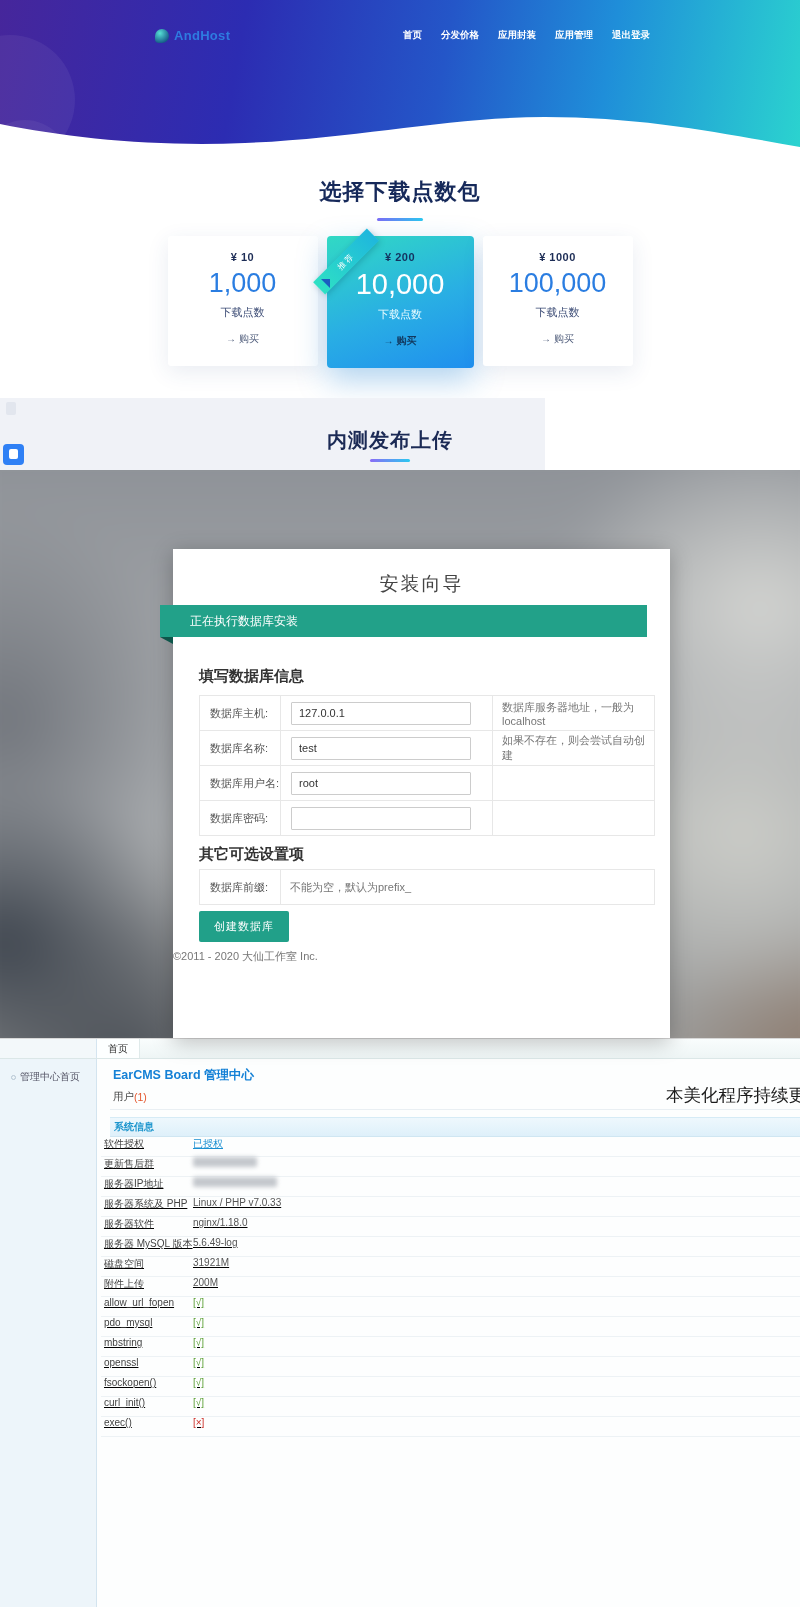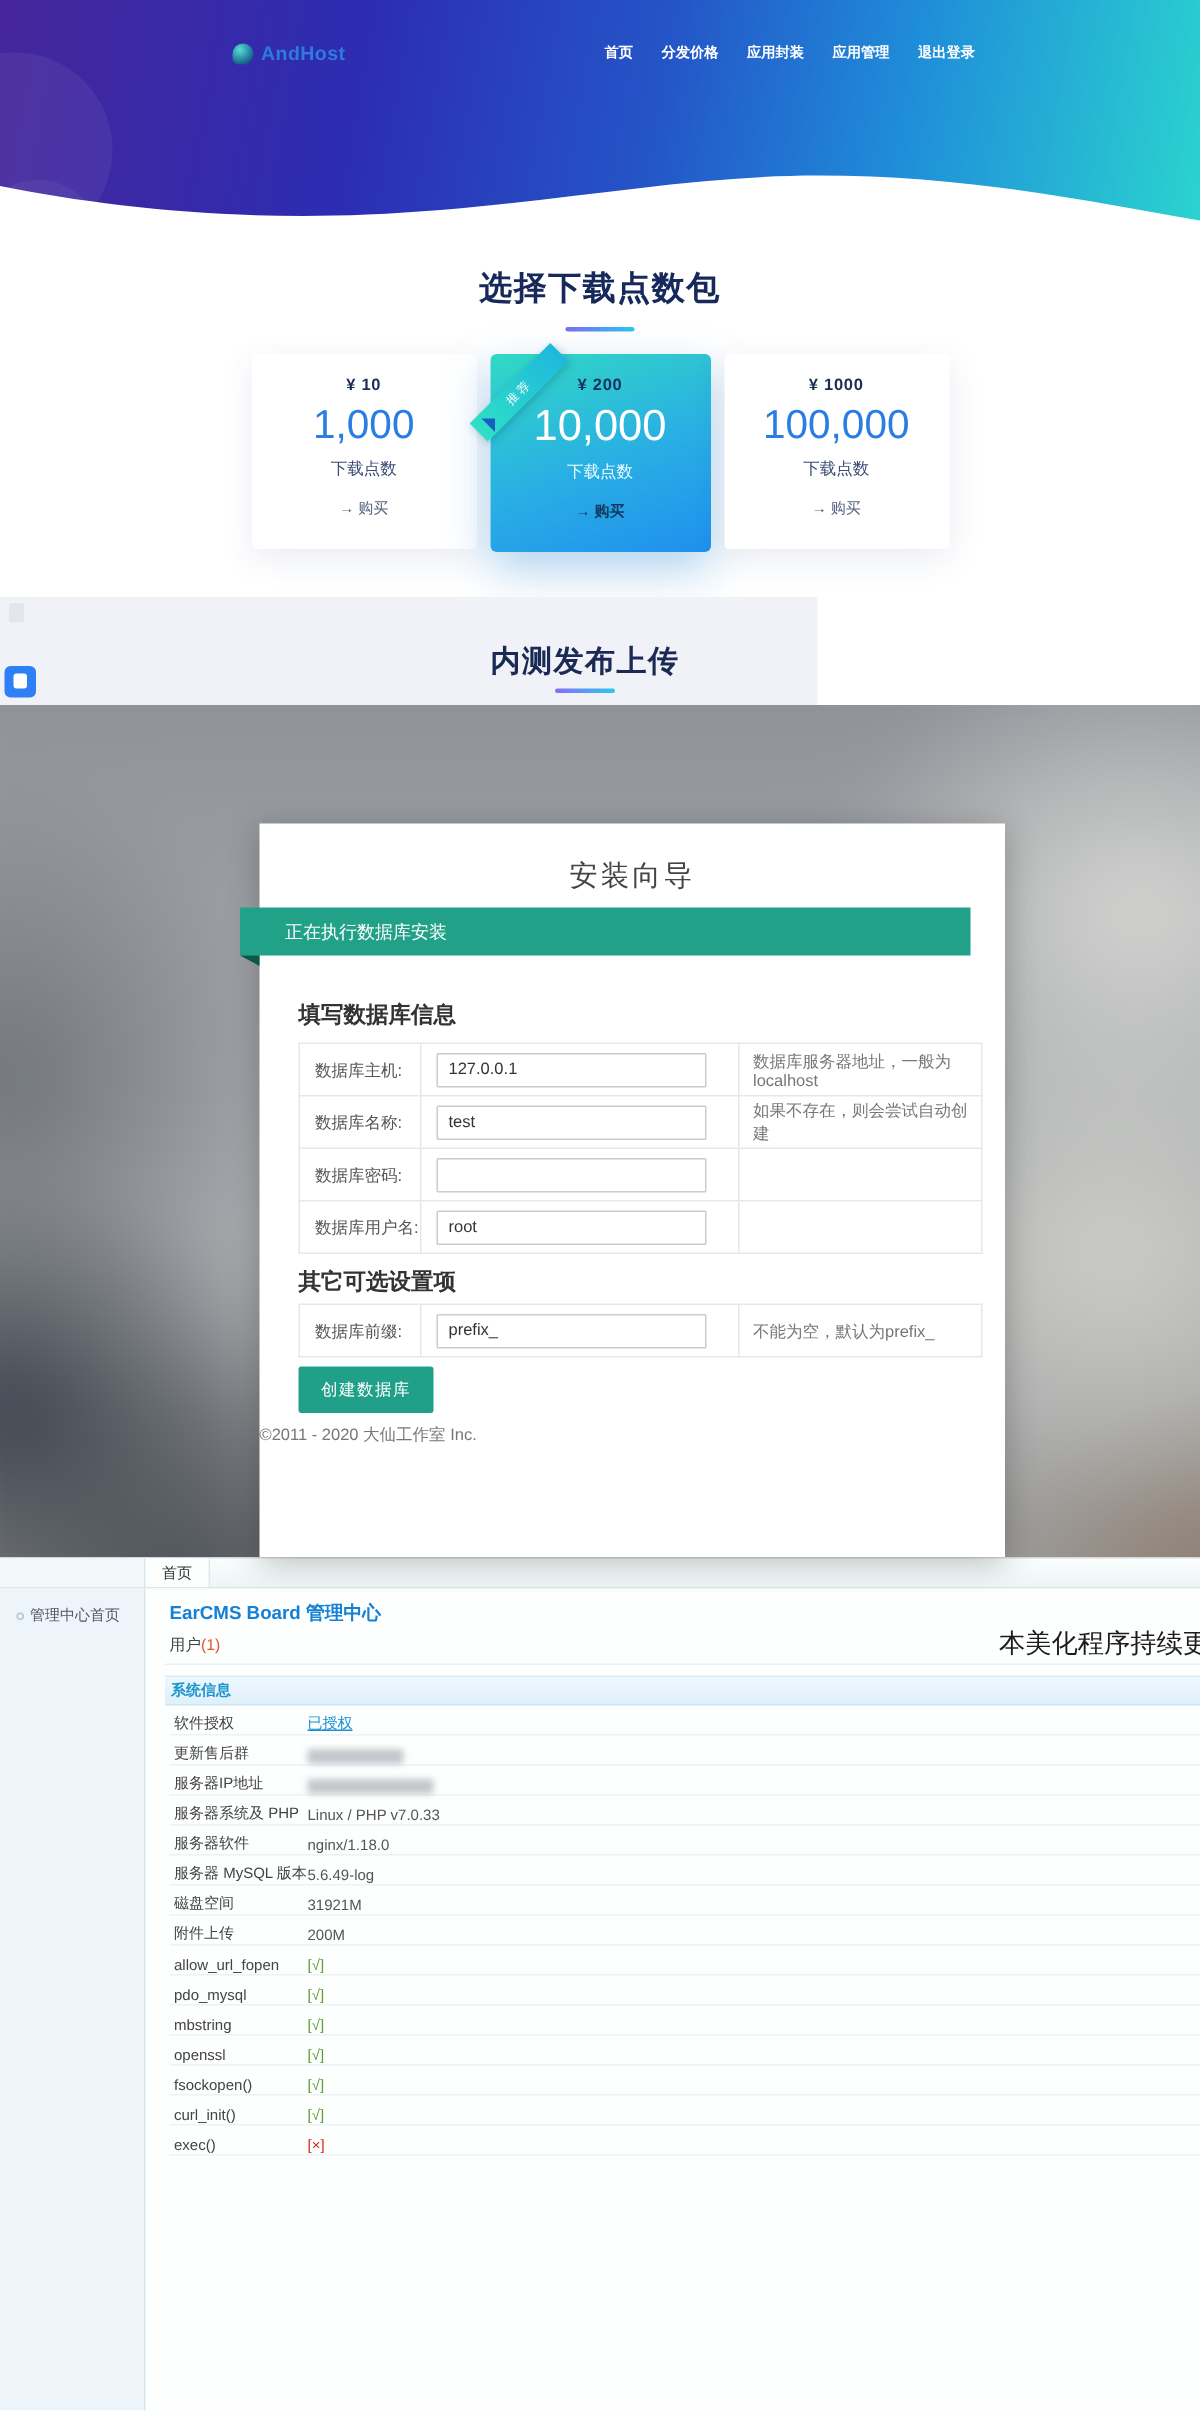--- a/index.html
+++ b/index.html
@@ -123,22 +123,22 @@
   .marquee { position:absolute; top:24px; left:569px; white-space:nowrap;
     font-family:"DejaVu Serif","Liberation Serif",serif; font-size:17.5px; color:#1c1c1c; }
   .band { margin:0 0 0 13px; height:20px; display:flex; align-items:center; padding-left:4px;
     background:linear-gradient(#eef8fd,#def0fa); border-top:1px solid #d6ebf6; border-bottom:1px solid #cfe6f2;
     font-size:10px; font-weight:700; color:#1e96cd; }
   .band1 { margin-top:39px; }
   .band2 { margin-top:7px; }
   .urow { margin-left:13px; height:26px; display:flex; align-items:center; padding-left:3px;
     border-bottom:1px solid #e9eff3; font-size:10.5px; color:#444; }
   .ucount { color:#e4572e; }
-  .arow { margin-left:16px; height:20px; display:flex; align-items:flex-end; padding-left:3px;
-    border-bottom:1px solid #edf2f5; }
+  .arow { margin-left:4px; height:20px; display:flex; align-items:flex-start; padding-left:3px;
+    border-bottom:1px solid #edf2f5;text-decoration:underline; }
   .alabel { width:89px; font-size:10px; color:#444; flex:none; }
   .avalue { font-size:10px; color:#555; }
   .avalue.link { color:#1a8fd1; text-decoration:underline; cursor:pointer; }
   .avalue.ok { color:#5a9e32; }
   .avalue.fail { color:#cc2b24; }
   .blur-blob { display:inline-block; height:10px; border-radius:2px; background:#c4c8cd; filter:blur(2px); }
   .blob-w1 { width:64px; } .blob-w2 { width:84px; }
 </style>
 </head>
 <body>
@@ -218,42 +218,39 @@
       <div class="thint">数据库服务器地址，一般为 localhost</div>
     </div>
     <div class="trow">
       <div class="tlabel">数据库名称:</div>
       <div class="tinput">
           <input type="text" value="test" style="">
         </div>
       <div class="thint">如果不存在，则会尝试自动创建</div>
     </div>
     <div class="trow">
+      <div class="tlabel">数据库用户名:</div>
+      <div class="tinput">
+          <input type="text" value="root" style="">
+        </div>
+      <div class="thint"></div>
+    </div>
+    <div class="trow">
       <div class="tlabel">数据库密码:</div>
       <div class="tinput">
           <input type="text" value="" style="">
         </div>
       <div class="thint"></div>
     </div>
-    <div class="trow">
-      <div class="tlabel">数据库用户名:</div>
-      <div class="tinput">
-          <input type="text" value="root" style="">
-        </div>
-      <div class="thint"></div>
-    </div>
   </div>
 
   <div class="wiz-h wiz-h2">其它可选设置项</div>
   <div class="wtable wtable2">
     <div class="trow">
       <div class="tlabel">数据库前缀:</div>
-      <div class="tinput">
-          <input type="text" value="prefix_" style="">
-        </div>
       <div class="thint">不能为空，默认为prefix_</div>
     </div>
   </div>
 
   <button class="wiz-btn">创建数据库</button>
   <div class="wiz-footer">©2011 - 2020 大仙工作室 Inc.</div>
 </div>
 
 <div class="admin">
   <div class="tabrow">

